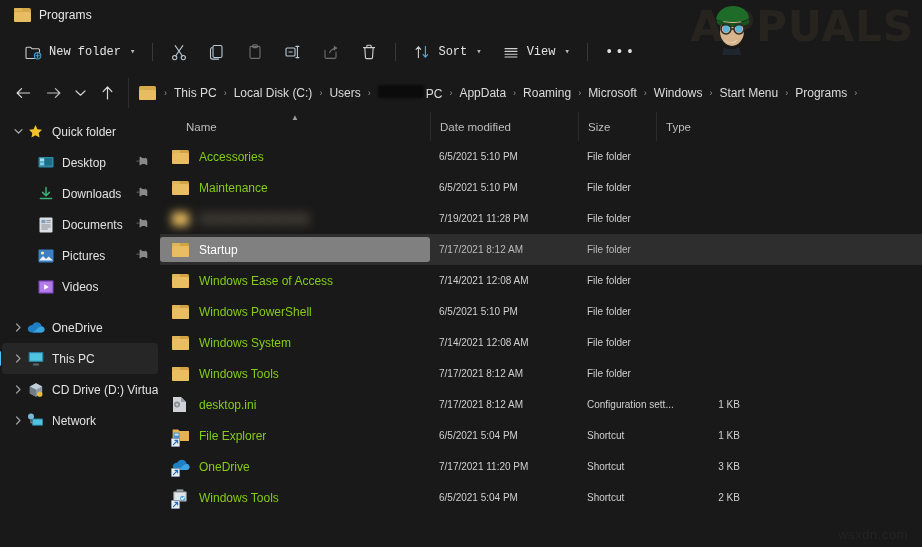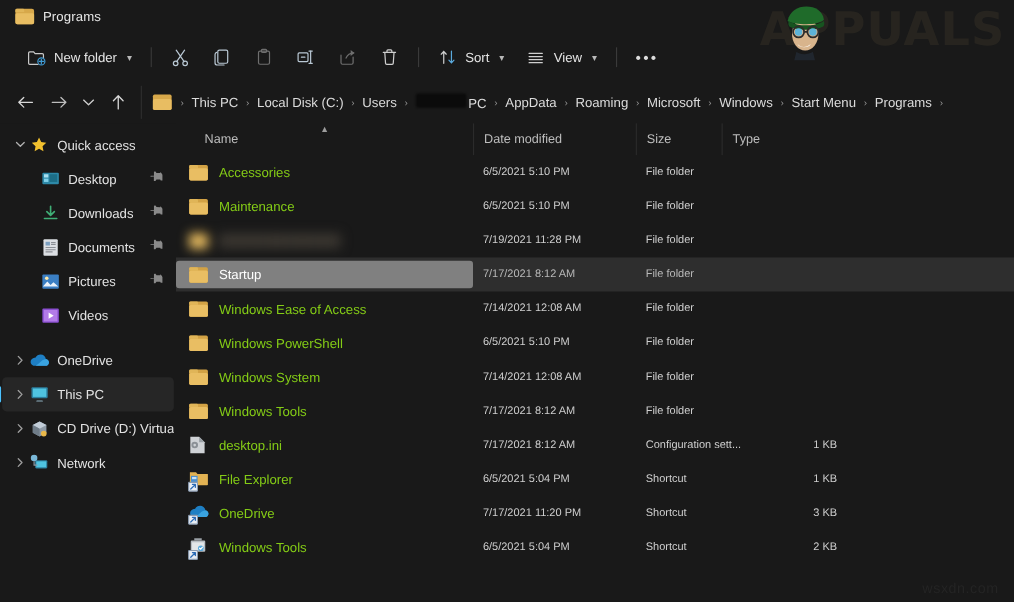--- a/index.html
+++ b/index.html
@@ -35,21 +35,21 @@
   .titlebar-title { font-size: 12px; color: #e6e6e6; letter-spacing: .1px; }
 
   
   .toolbar {
     height: 44px; display: flex; align-items: center;
     padding-left: 16px; gap: 2px; background: #191919;
   }
   .tb-btn {
     height: 32px; display: flex; align-items: center; gap: 7px;
     padding: 0 9px; border-radius: 4px; cursor: default;
-    color: #e4e4e4; font-size: 12px; white-space: nowrap;
+    color: #e4e4e4; font-size: 12px; white-space: nowrap; font-family: Liberation Mono, monospace;
   }
   .tb-icon { display: flex; align-items: center; justify-content: center; }
   .tb-sep { width: 1px; height: 18px; background: #3a3a3a; margin: 0 6px; }
   .chev { font-size: 9px; color: #b8b8b8; line-height: 1; margin-left: 2px; }
   .dots { letter-spacing: 2px; font-size: 14px; color: #dcdcdc; line-height: 1; }
 
   
   .addressbar { height: 38px; display: flex; align-items: center; padding-left: 8px; gap: 0; }
   .nav-btn {
     width: 30px; height: 30px; display: flex; align-items: center; justify-content: center;
@@ -133,21 +133,21 @@
   .row.selected .r-name-box { background: #808080; border-radius: 3px; }
   .row.selected .cell { color: #b9b9b9; }
   .r-name-box {
     width: 270px; height: 25px; display: flex; align-items: center;
     padding-left: 12px; border-radius: 3px;
   }
   .row.selected .r-name-box .r-label { color: #ffffff; }
   .r-ico { width: 18px; flex: 0 0 18px; margin-right: 9px; display:flex; align-items:center; }
   .r-label { font-size: 12px; color: #84cc16; white-space: nowrap; overflow: hidden; text-overflow: ellipsis; }
   .cell { color: #cfcfcf; font-size: 10px; padding-left: 9px; white-space: nowrap; overflow: hidden; text-overflow: ellipsis; }
-  .cell.size { text-align: right; padding-right: 14px; padding-left: 0; }
+  .cell.size { text-align: center; padding-right: 14px; padding-left: 0; }
   .row.redacted .r-name-box { filter: blur(5px); }
 
   
   .fldr { width: 17px; height: 14px; position: relative; }
   .fldr .b { position:absolute; left:0; top:0; width:17px; height:14px; background:#d2a245; border-radius:1.5px; }
   .fldr .t { position:absolute; left:0; top:0; width:8px; height:3px; background:#e0b558; border-radius:1px 1px 0 0;}
   .fldr .f { position:absolute; left:0; top:3.5px; width:17px; height:10.5px; background:#e9be63; border-radius:1.5px; }
 
   .shortcut-badge {
     position: absolute; left: -1px; bottom: -2px; width: 9px; height: 9px;
@@ -352,21 +352,21 @@
           <div class="side-expander">
             <svg width="9" height="7" viewBox="0 0 9 7">
               <path d="M1 1.6l3.5 3.4L8 1.6" fill="none" stroke="#b0b0b0" stroke-width="1.2" stroke-linecap="round" stroke-linejoin="round"></path>
             </svg>
           </div>
           <div class="side-ico">
             <svg width="15" height="15" viewBox="0 0 16 16">
               <path d="M8 1l2.1 4.5 4.9.6-3.6 3.4.9 4.9L8 12l-4.3 2.4.9-4.9L1 6.1l4.9-.6z" fill="#f2c12e"></path>
             </svg>
           </div>
-          <span class="side-label">Quick access</span>
+          <span class="side-label">Quick folder</span>
         </div>
         <div class="side-item">
           <div class="side-expander" style="flex-basis: 26px; width: 26px;"></div>
           <div class="side-ico">
             <svg width="16" height="14" viewBox="0 0 16 14">
               <rect x=".5" y="1" width="15" height="10.5" rx="1" fill="#2d89a8"></rect>
               <rect x="2" y="2.4" width="4" height="3" fill="#a7dff0"></rect>
               <rect x="2" y="6.4" width="4" height="3" fill="#7fd0e8"></rect>
               <rect x="7" y="2.4" width="7" height="7" fill="#1c6d86"></rect>
             </svg>

